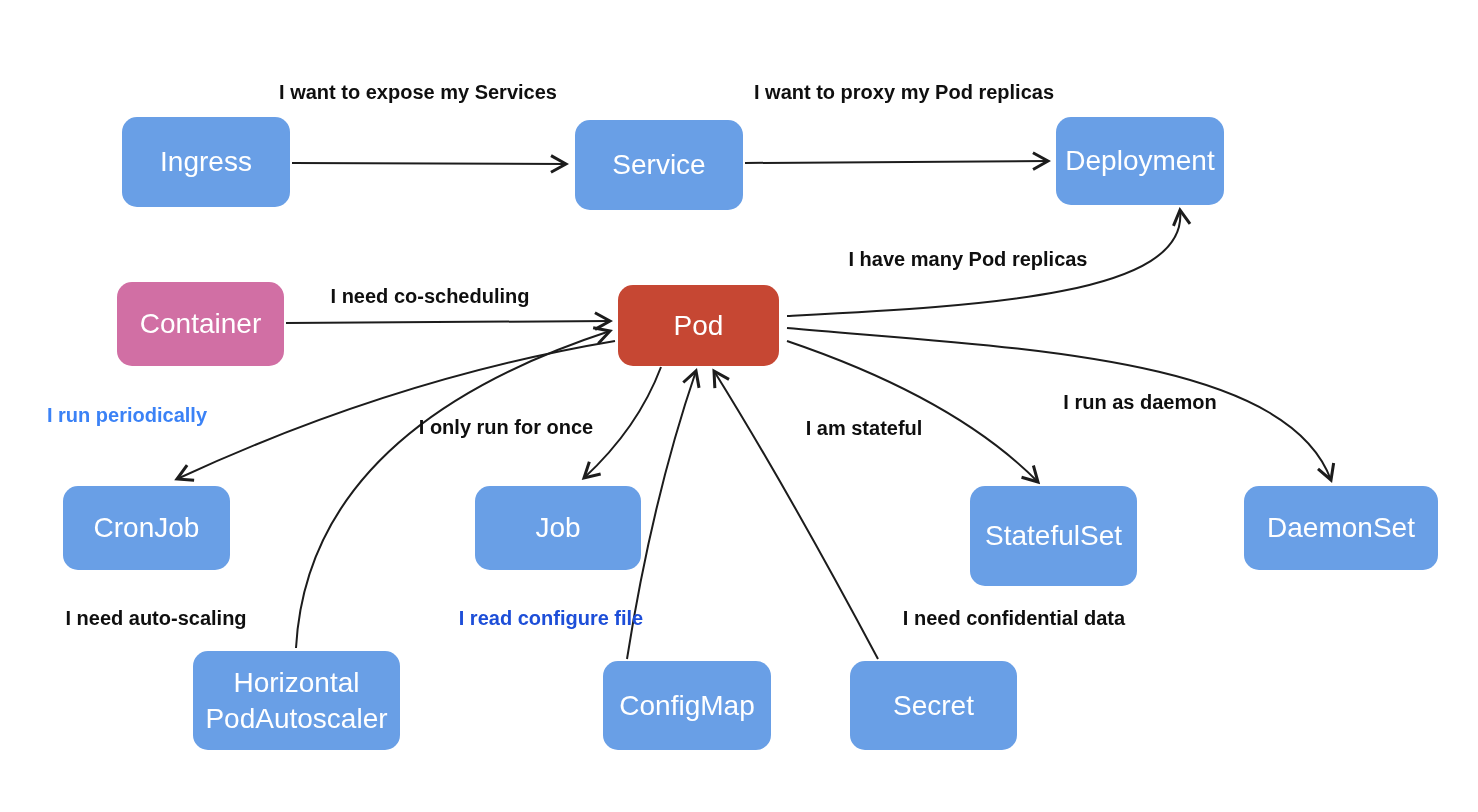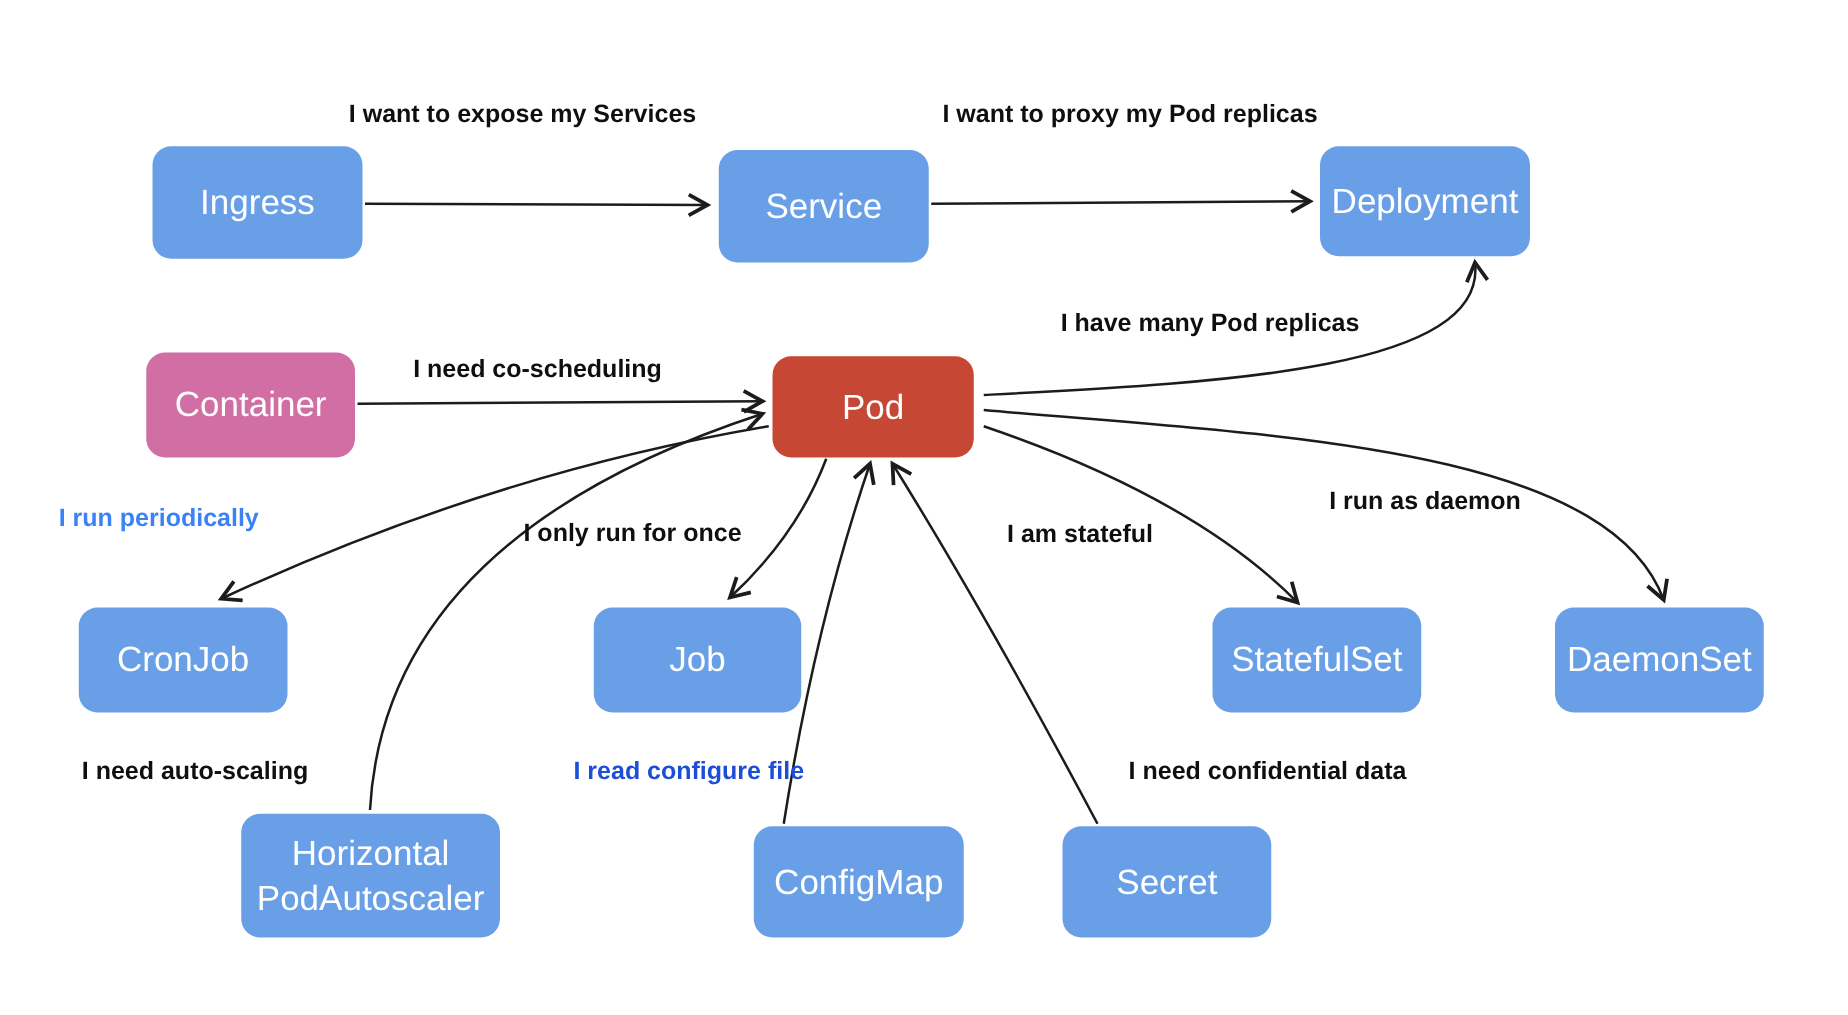--- a/index.html
+++ b/index.html
@@ -58,22 +58,22 @@
       </g>
   </svg>
   <div id="node-layer">
       <div class="node" style="left: 122px; top: 117px; width: 168px; height: 90px; background: rgb(105, 159, 230); color: rgb(255, 255, 255);"><span>Ingress</span></div>
       <div class="node" style="left: 575px; top: 120px; width: 168px; height: 90px; background: rgb(105, 159, 230); color: rgb(255, 255, 255);"><span>Service</span></div>
       <div class="node" style="left: 1056px; top: 117px; width: 168px; height: 88px; background: rgb(105, 159, 230); color: rgb(255, 255, 255);"><span>Deployment</span></div>
       <div class="node" style="left: 117px; top: 282px; width: 167px; height: 84px; background: rgb(209, 111, 164); color: rgb(255, 255, 255);"><span>Container</span></div>
       <div class="node" style="left: 618px; top: 285px; width: 161px; height: 81px; background: rgb(198, 71, 51); color: rgb(255, 255, 255);"><span>Pod</span></div>
       <div class="node" style="left: 63px; top: 486px; width: 167px; height: 84px; background: rgb(105, 159, 230); color: rgb(255, 255, 255);"><span>CronJob</span></div>
       <div class="node" style="left: 442px; top: 486px; width: 166px; height: 84px; background: rgb(105, 159, 230); color: rgb(255, 255, 255); margin-left: 33px;"><span>Job</span></div>
-      <div class="node" style="left: 970px; top: 486px; width: 167px; height: 84px; background: rgb(105, 159, 230); color: rgb(255, 255, 255);"><span>StatefulSet</span></div>
-      <div class="node" style="left: 1244px; top: 486px; width: 167px; height: 84px; background: rgb(105, 159, 230); color: rgb(255, 255, 255);"><span>DaemonSet</span></div>
+      <div class="node" style="left: 970px; top: 486px; width: 167px; height: 100px; background: rgb(105, 159, 230); color: rgb(255, 255, 255);"><span>StatefulSet</span></div>
+      <div class="node" style="left: 1244px; top: 486px; width: 194px; height: 84px; background: rgb(105, 159, 230); color: rgb(255, 255, 255);"><span>DaemonSet</span></div>
       <div class="node" style="left: 193px; top: 651px; width: 207px; height: 99px; background: rgb(105, 159, 230); color: rgb(255, 255, 255);"><span>Horizontal
 PodAutoscaler</span></div>
       <div class="node" style="left: 603px; top: 661px; width: 168px; height: 89px; background: rgb(105, 159, 230); color: rgb(255, 255, 255);"><span>ConfigMap</span></div>
       <div class="node" style="left: 850px; top: 661px; width: 167px; height: 89px; background: rgb(105, 159, 230); color: rgb(255, 255, 255); text-align: right;"><span>Secret</span></div>
     </div>
   <div id="label-layer">
       <div class="edge-label" style="left: 418px; top: 92px; color: rgb(15, 15, 15);">I want to expose my Services</div>
       <div class="edge-label" style="left: 876px; top: 92px; color: rgb(15, 15, 15); margin-left: 28px;">I want to proxy my Pod replicas</div>
       <div class="edge-label" style="left: 430px; top: 296px; color: rgb(15, 15, 15);">I need co-scheduling</div>
       <div class="edge-label" style="left: 968px; top: 259px; color: rgb(15, 15, 15);">I have many Pod replicas</div>

